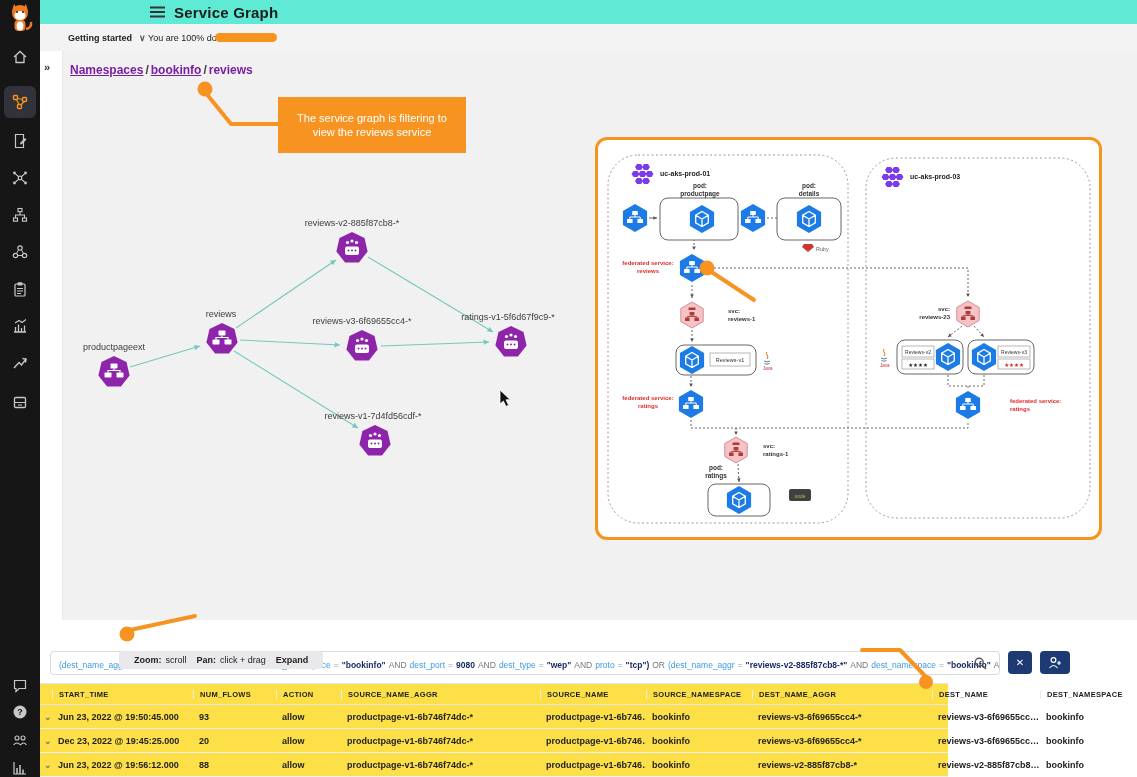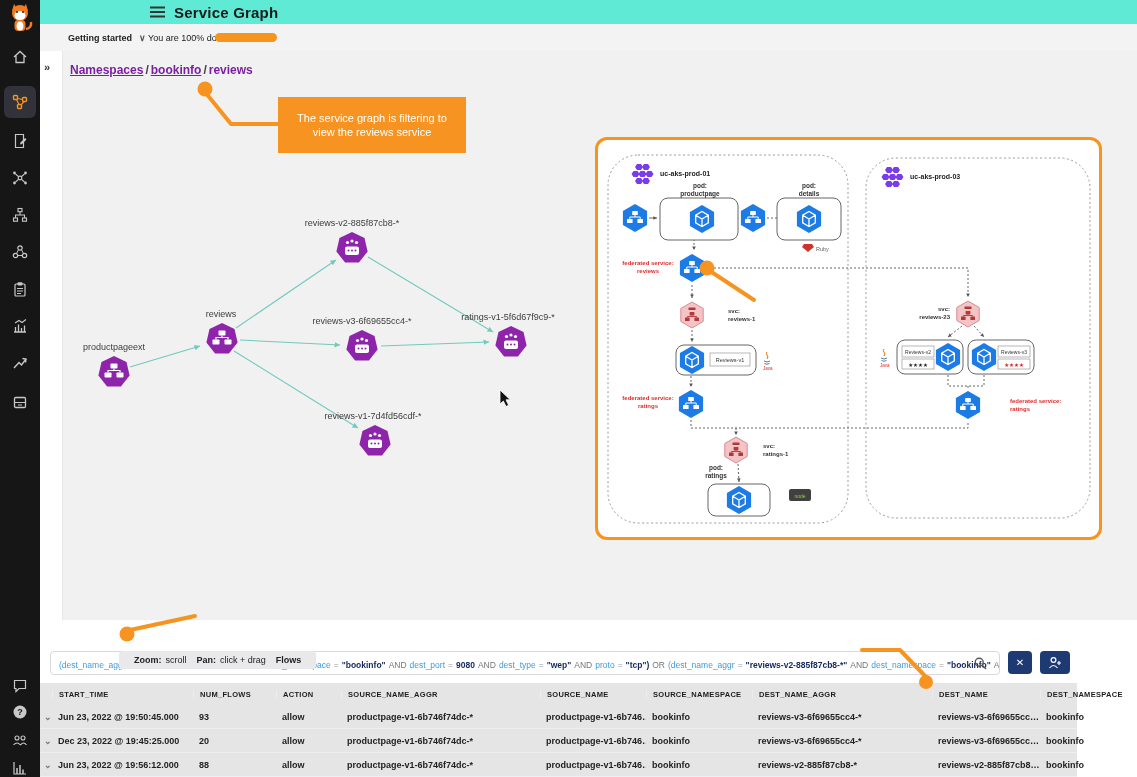--- a/index.html
+++ b/index.html
@@ -43,21 +43,21 @@
   #filterbox{position:absolute;left:10px;top:4px;width:950px;height:24px;border:1px solid #d9d9de;border-radius:4px;
              background:#fff;display:flex;align-items:center;overflow:hidden;padding:0 26px 0 8px;box-sizing:border-box;}
   .tk{font-size:8.5px;margin-right:3px;white-space:nowrap;}
   .tk-field{color:#3f9ae0;}
   .tk-op{color:#9aa0a6;}
   .tk-val{color:#13275e;font-weight:700;}
   .tk-kw{color:#777;text-align:right;}
   .navybtn{position:absolute;top:4px;height:23px;background:#1d3a73;border-radius:4px;color:#fff;
            display:flex;align-items:center;justify-content:center;cursor:pointer;}
   
-  #tablewrap{left:40px;top:683px;width:1037px;height:94px;background:#e5e5e5;}
+  #tablewrap{left:40px;top:683px;width:908px;height:94px;background:#fde047;}
   .thead,.trow{display:grid;grid-template-columns:12px 141px 83px 65px 199px 106px 106px 180px 108px 97px;}
   .thead{height:20px;border-top:1px solid #e4e4e6;border-bottom:1px solid #e4e4e6;align-items:center;}
   .hcell{font-size:7.5px;font-weight:800;color:#1c1c1c;letter-spacing:.3px;padding-left:6px;border-left:1px solid #ededf0;
          white-space:nowrap;overflow:hidden;}
   .hcell.c0{border-left:none;}
   .trow{height:23px;border-bottom:1px solid #efeff1;align-items:center;}
   .tcell{font-size:9px;color:#222;font-weight:600;padding-left:6px;white-space:nowrap;overflow:hidden;}
   .chev{color:#777;font-size:9px;padding-left:4px;}
   svg text{font-family:"Liberation Sans",sans-serif;}
 </style>
@@ -350,21 +350,21 @@
         <text x="412" y="263" font-size="6" font-weight="bold" fill="#e02b2b">federated service:</text>
         <text x="412" y="271" font-size="6" font-weight="bold" fill="#e02b2b">ratings</text>
       </svg>
     </div>
 
     <div id="hint" class="abs">
       <b>Zoom:</b>
         <span>scroll</span>
       <b style="margin-left:6px">Pan:</b>
         <span>click + drag</span>
-      <b style="margin-left:6px">Flows</b>
+      <b style="margin-left:6px">Expand</b>
     </div>
   </div>
 
 
   <div id="filterbar" class="abs">
     <div id="filterbox">
       <span id="filter-tokens" style="white-space:nowrap"><span class="tk tk-field">(dest_name_aggr</span><span class="tk tk-op">=</span><span class="tk tk-val">"reviews-v1-7d4fd56cdf-*"</span><span class="tk tk-kw">AND</span><span class="tk tk-field">dest_namespace</span><span class="tk tk-op">=</span><span class="tk tk-val">"bookinfo"</span><span class="tk tk-kw">AND</span><span class="tk tk-field">dest_port</span><span class="tk tk-op">=</span><span class="tk tk-val">9080</span><span class="tk tk-kw">AND</span><span class="tk tk-field">dest_type</span><span class="tk tk-op">=</span><span class="tk tk-val">"wep"</span><span class="tk tk-kw">AND</span><span class="tk tk-field">proto</span><span class="tk tk-op">=</span><span class="tk tk-val">"tcp")</span><span class="tk tk-kw">OR</span><span class="tk tk-field">(dest_name_aggr</span><span class="tk tk-op">=</span><span class="tk tk-val">"reviews-v2-885f87cb8-*"</span><span class="tk tk-kw">AND</span><span class="tk tk-field">dest_namespace</span><span class="tk tk-op">=</span><span class="tk tk-val">"bookinfo"</span><span class="tk tk-kw">AND</span></span>
     </div>
     <svg class="abs" style="left:934px;top:10px" width="13" height="13" viewBox="0 0 13 13">
       <circle cx="5.2" cy="5.2" r="4" stroke="#555" stroke-width="1.4" fill="none"></circle>

